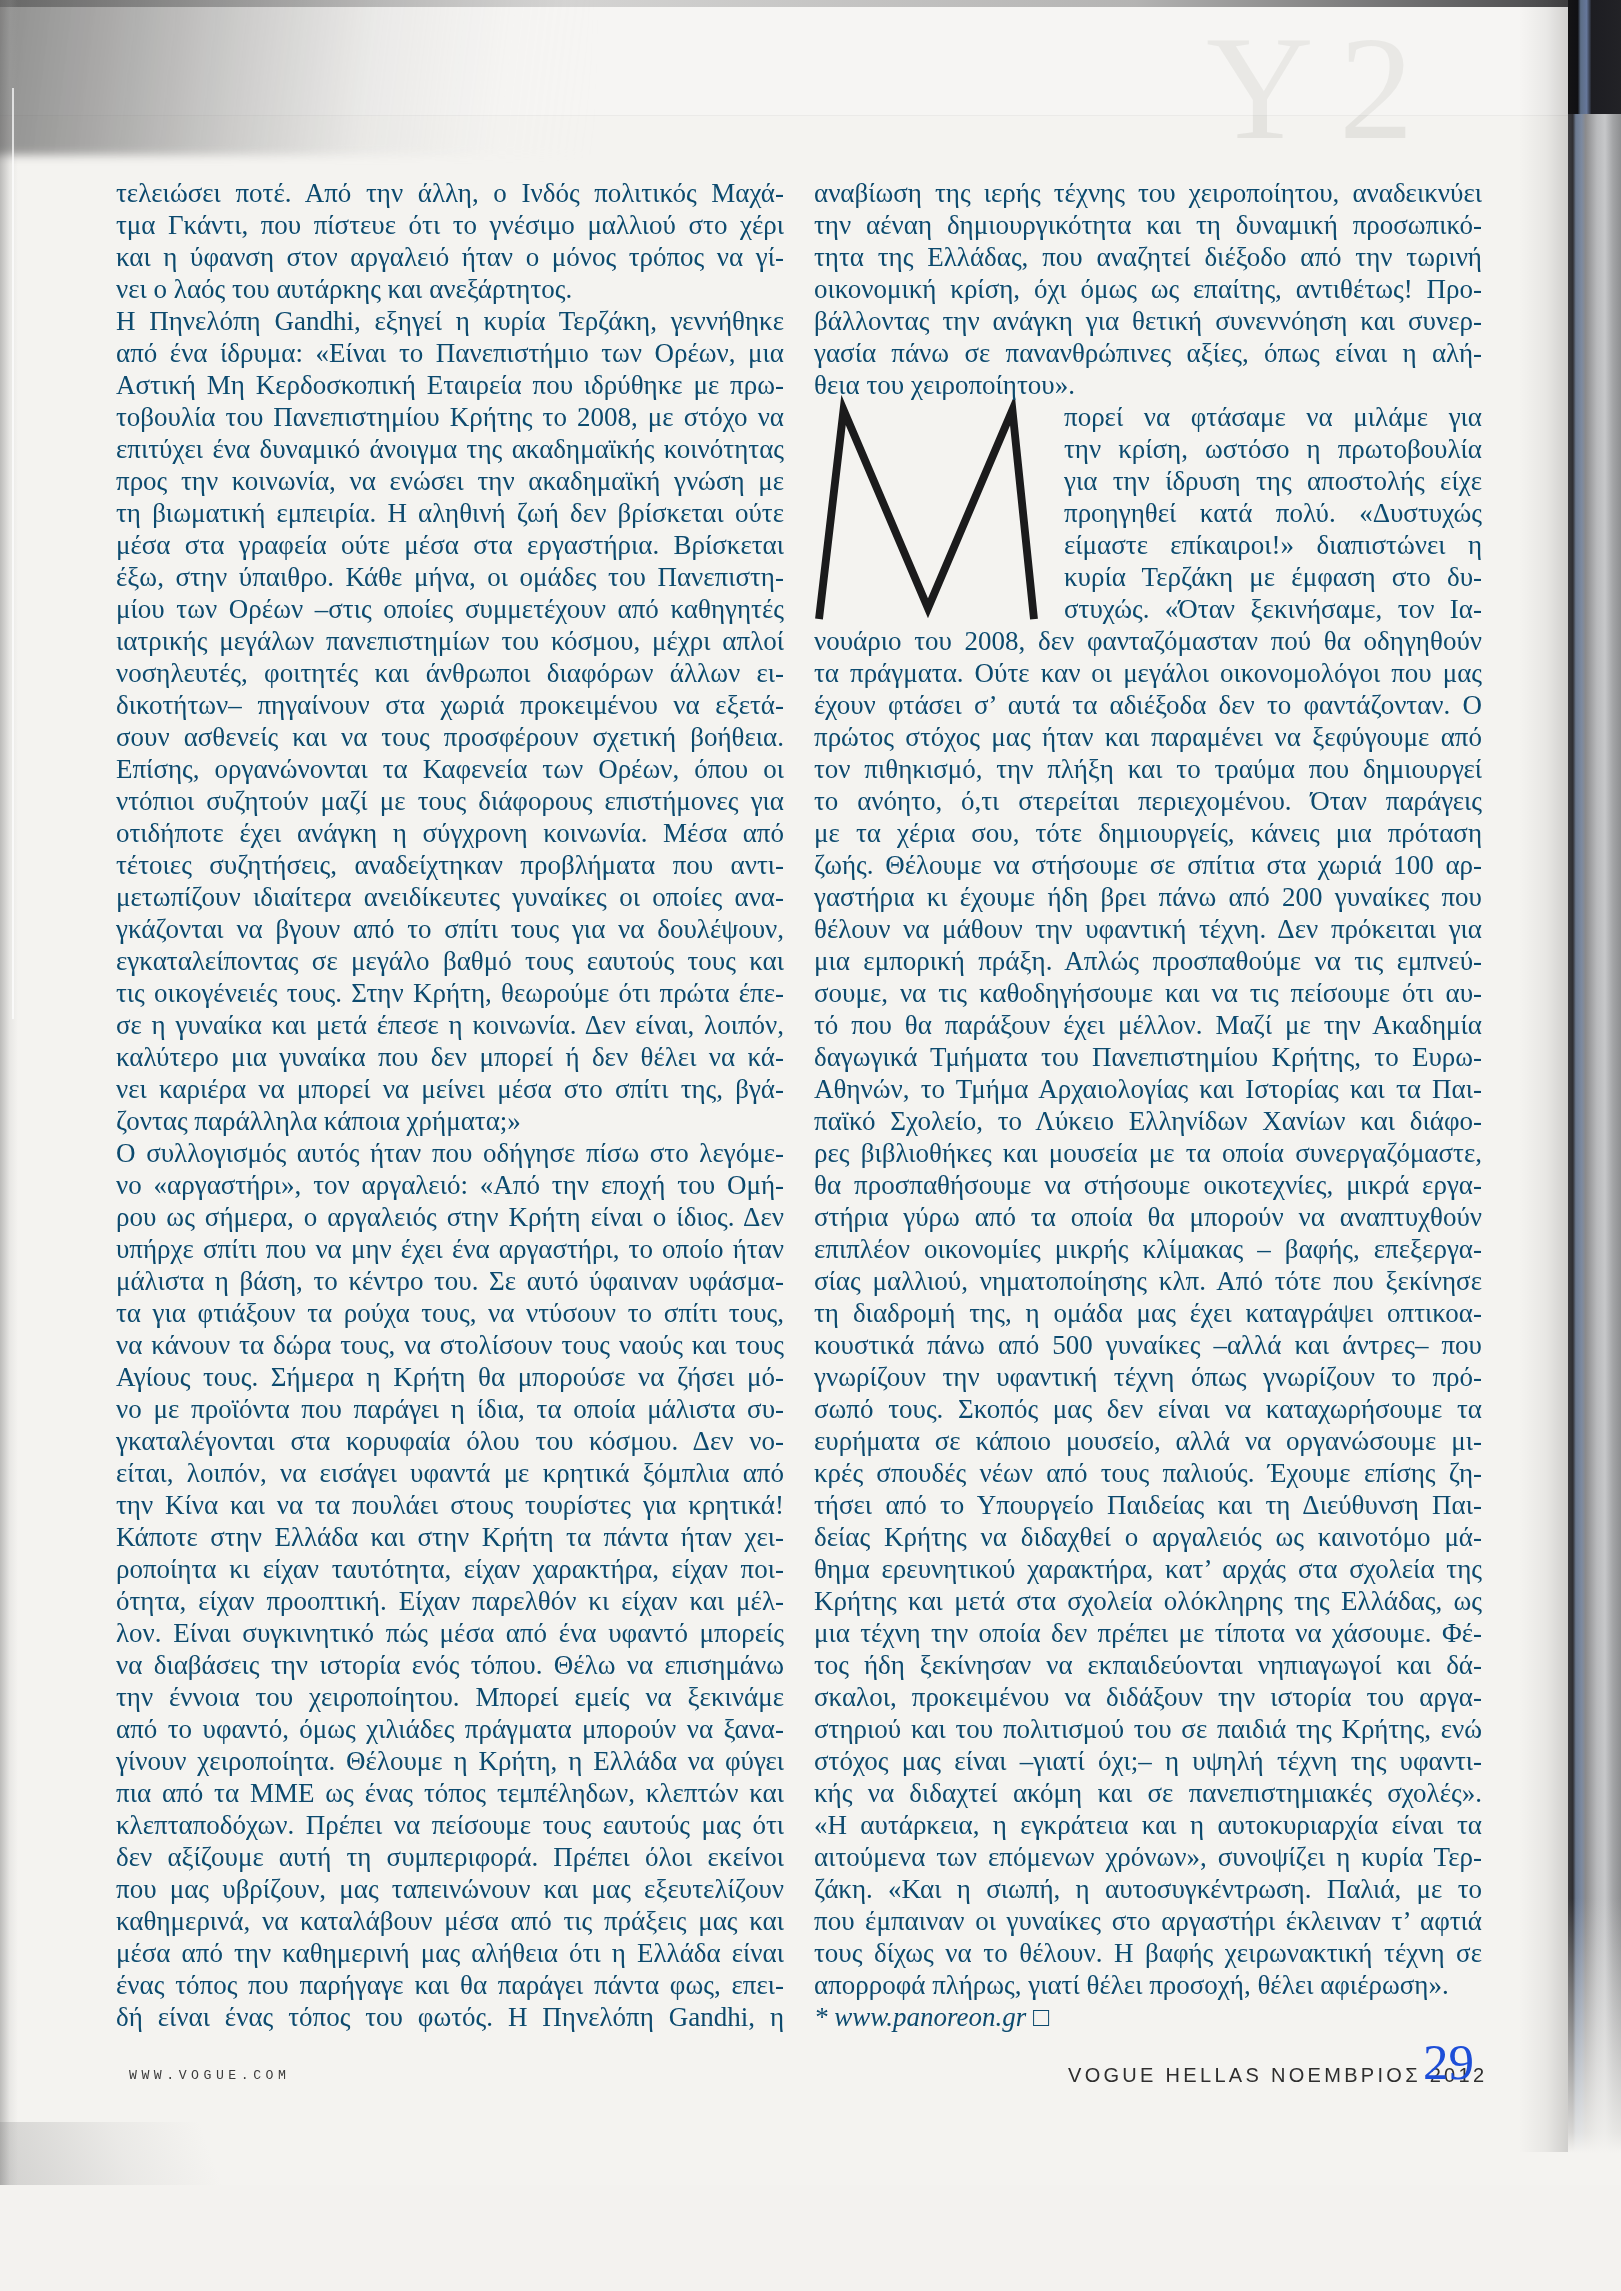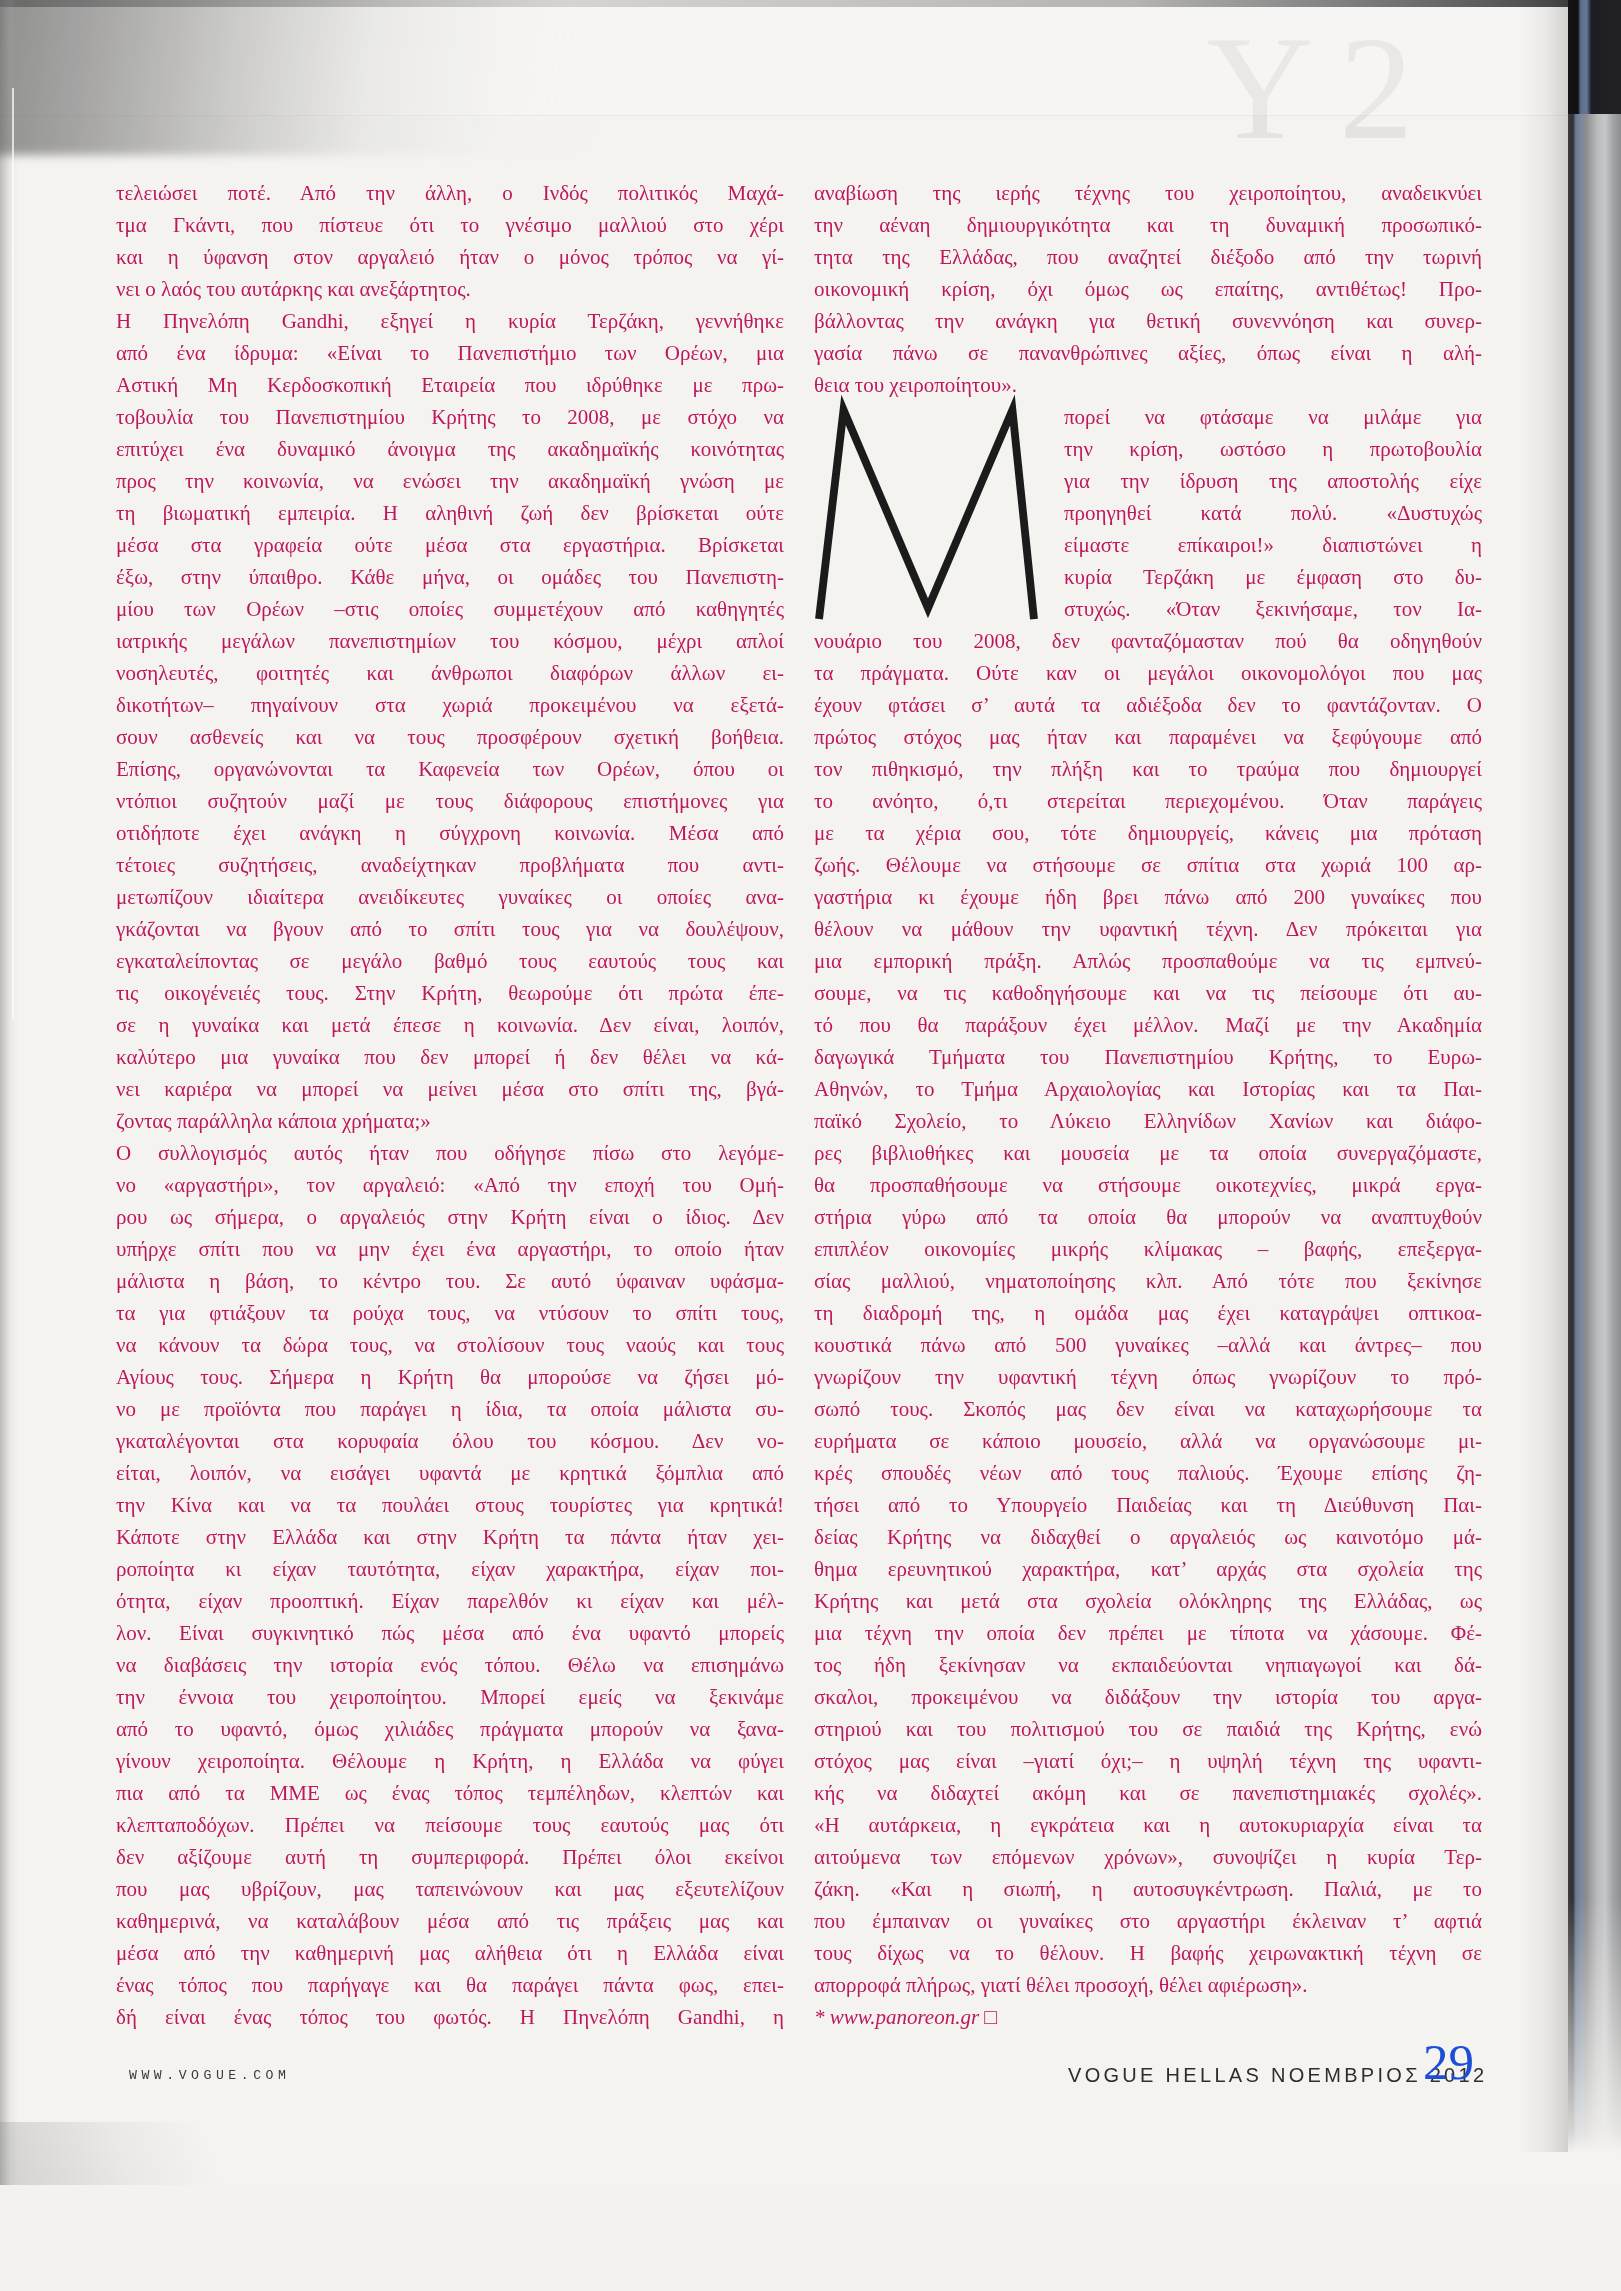--- a/index.html
+++ b/index.html
@@ -70,21 +70,21 @@
     position: absolute; left: 1206px; top: 2px;
     font-family: "Liberation Serif", serif;
     font-size: 149px; letter-spacing: 25.5px;
     color: rgba(88,88,82,.10);
     user-select: none;
   }
 
   
   .col {
     position: absolute; top: 177px; width: 668px;
-    font-size: 21px; line-height: 32px; color: #be185d;
+    font-size: 27px; line-height: 32px; color: #0c4a6e;
   }
   .col-left  { left: 116px; }
   .col-right { left: 814px; }
   .line { text-align: justify; text-align-last: justify; }
   .line.para-end { text-align-last: left; }
   .footnote-line { font-style: italic; text-align-last: left; }
 
   .dropcap-float {
     float: left; width: 250px; height: 222px;
   }

